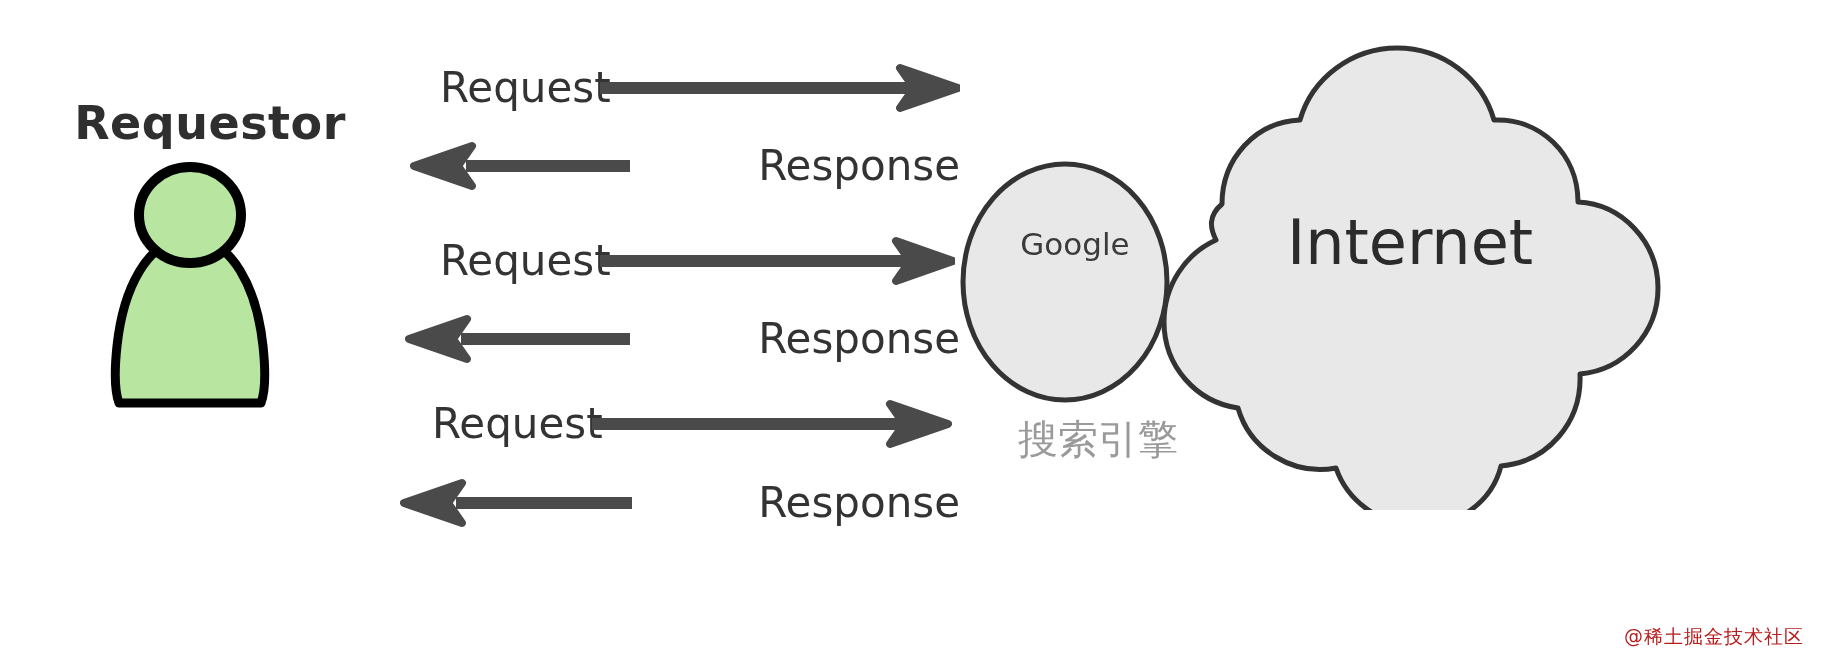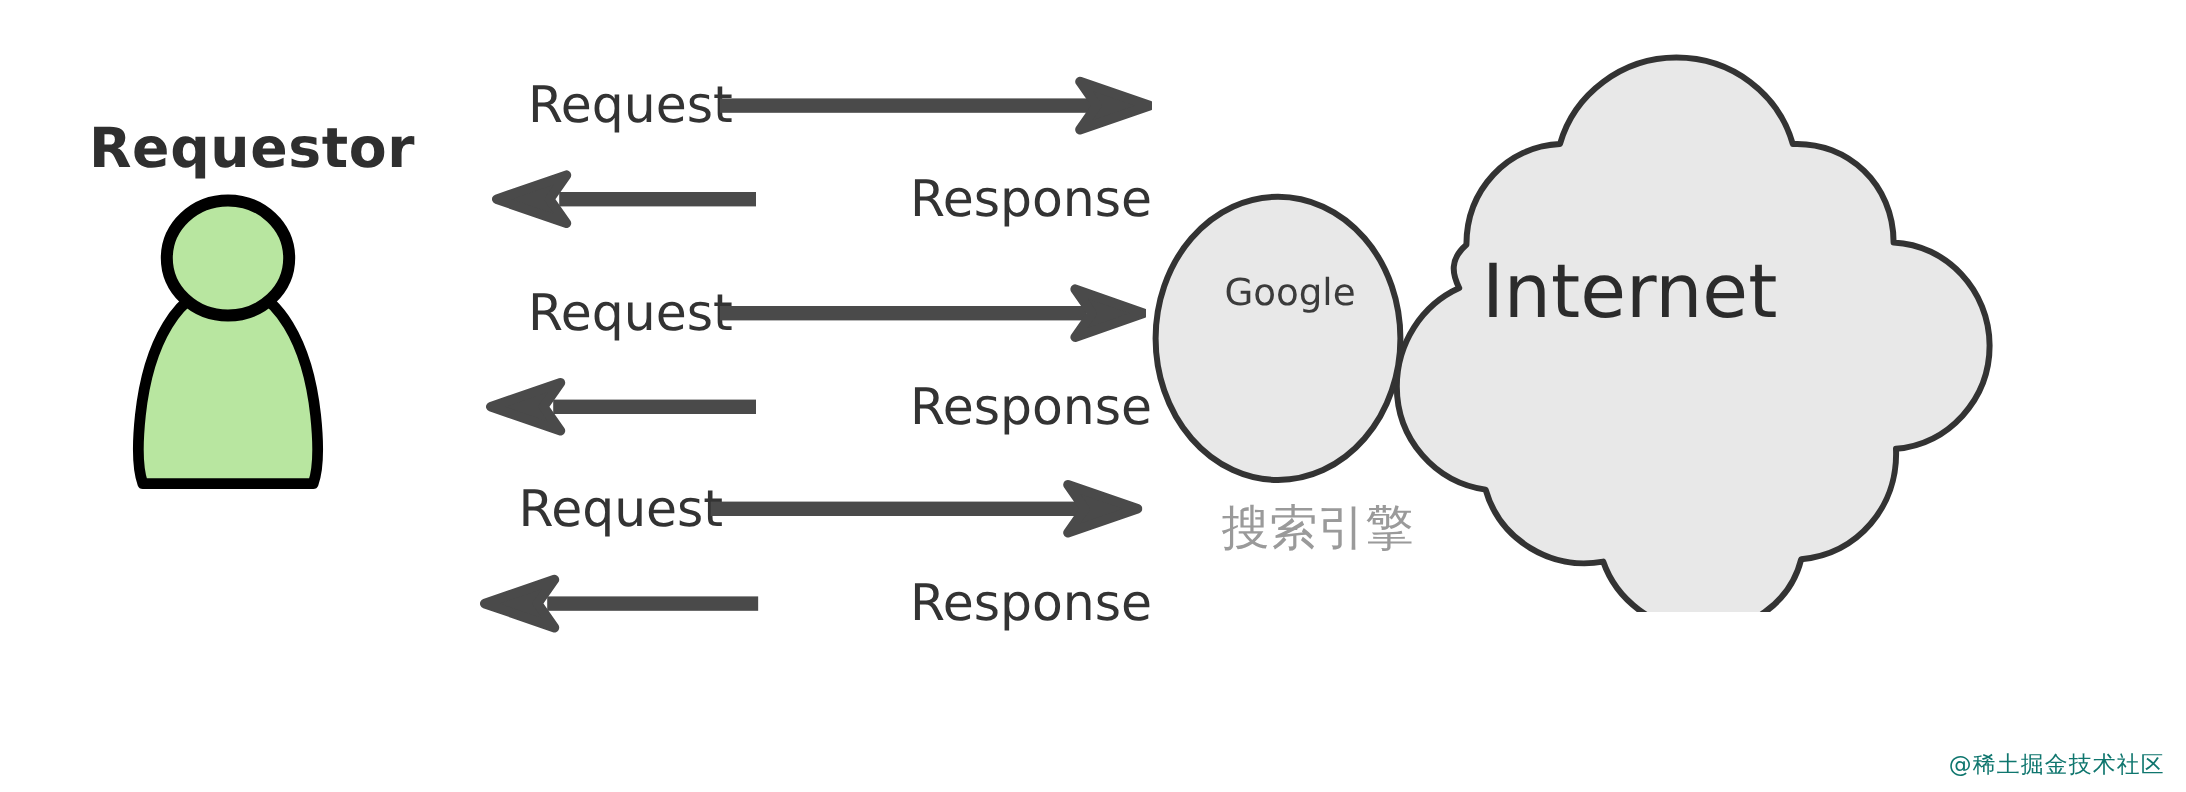--- a/index.html
+++ b/index.html
@@ -66,21 +66,21 @@
   
   #network-group {
     position: absolute;
     left: 960px;
     top: 30px;
     width: 760px;
     height: 480px;
   }
   #internet-label {
     position: absolute;
-    left: 1098px;
+    left: 1150px;
     top: 206px;
     width: 520px;
     text-align: center;
     font-size: 62px;
     color: #2b2b2b;
     white-space: nowrap;
   }
   #google-label {
     position: absolute;
     left: 975px;
@@ -99,21 +99,21 @@
     color: #9a9a9a;
     white-space: nowrap;
   }
 
   
   #watermark {
     position: absolute;
     right: 18px;
     bottom: 10px;
     font-size: 19px;
-    color: #0f766e;
+    color: #b91c1c;
     white-space: nowrap;
     letter-spacing: 1px;
   }
 </style>
 </head>
 <body>
 
 <div id="canvas">
 
   <div id="requestor-title">Requestor</div>

